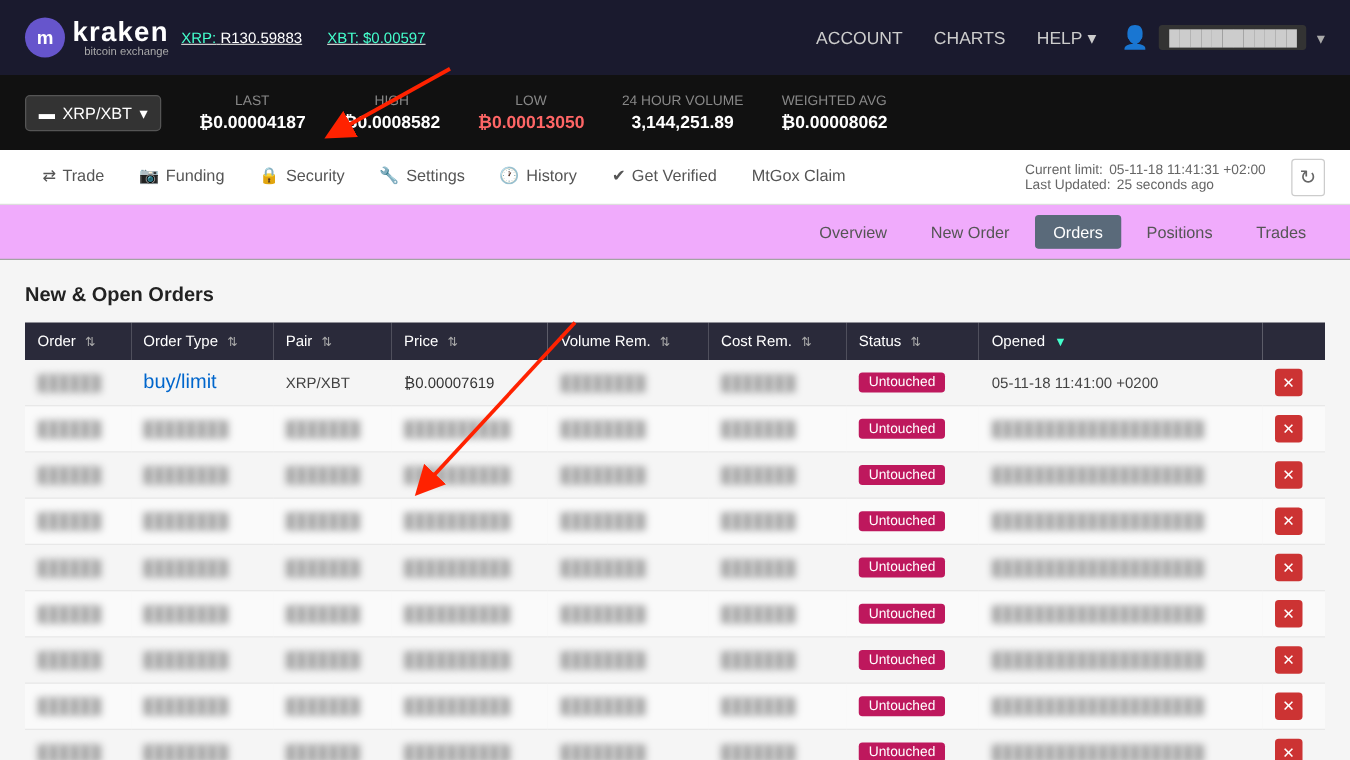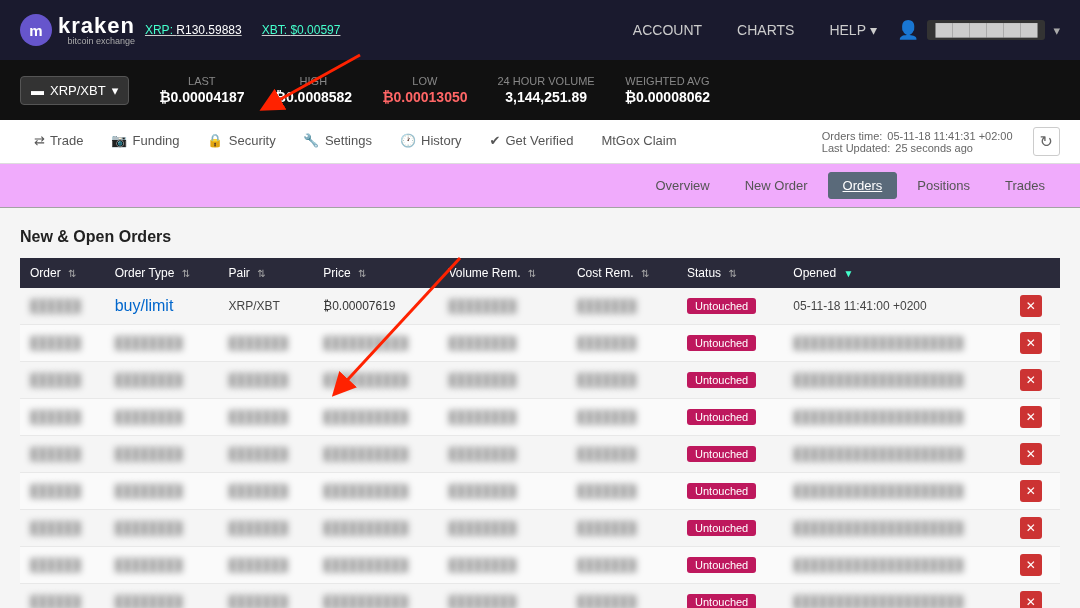--- a/index.html
+++ b/index.html
@@ -12,21 +12,21 @@
       align-items: center;
       padding: 0 20px;
       height: 60px;
       color: #fff;
     }
     .ticker-area {
       display: flex; gap: 20px; margin-right: auto; margin-left: 10px;
     }
     .ticker-item { color: #ccc; font-size: 12px; text-decoration: underline; }
     .ticker-item span { color: #4fc; }
-    .nav-links { display: flex; gap: 35px; align-items: flex-start; }
+    .nav-links { display: flex; gap: 25px; align-items: flex-start; }
     .nav-link { color: #ccc; text-decoration: none; font-size: 14px; cursor: pointer; }
     .nav-dropdown { display: flex; align-items: center; gap: 4px; }
     .user-area { display: flex; align-items: center; gap: 8px; margin-left: 20px; }
     .user-icon { font-size: 18px; color: #ccc; }
     .user-name { color: #ccc; font-size: 12px; background: #333; padding: 3px 8px; border-radius: 3px; }
 
     
     .ticker-bar {
       background: #111;
       display: flex;
@@ -78,21 +78,21 @@
     }
     .sub-tab {
       padding: 5px 14px;
       border-radius: 3px;
       cursor: pointer;
       color: #555;
       font-size: 13px;
       background: transparent;
       border: 1px solid transparent;
     }
-    .sub-tab.active { background: #5a6a7a; color: #fff; border-color: #5a6a7a; text-decoration: underline; }
+    .sub-tab.active { background: #5a6a7a; color: #fff; border-color: #5a6a7a; }
 
     
     .main-content { padding: 20px; }
     .section-title { font-size: 16px; font-weight: bold; margin-bottom: 12px; color: #222; }
 
     
     .orders-table { width: 100%; border-collapse: collapse; }
     .orders-table th {
       background: #2a2a3a;
       color: #fff;
@@ -262,21 +262,21 @@
       <span>Get Verified</span>
     </a>
     <a class="tab-item">
       <span>MtGox Claim</span>
     </a>
   </div>
   <div class="tabs-right">
     <div style="display:flex;gap:20px;align-items:center;">
       <div>
         <div class="time-row">
-          <span>Orders time:</span>
+          <span>Current limit:</span>
           <span>05-11-18 11:41:31 +02:00</span>
         </div>
         <div class="time-row">
           <span>Last Updated:</span>
           <span>25 seconds ago</span>
         </div>
       </div>
       <button class="refresh-btn" style="background:none;border:1px solid #ccc;border-radius:3px;padding:4px 6px;cursor:pointer;font-size:16px;">↻</button>
     </div>
   </div>

